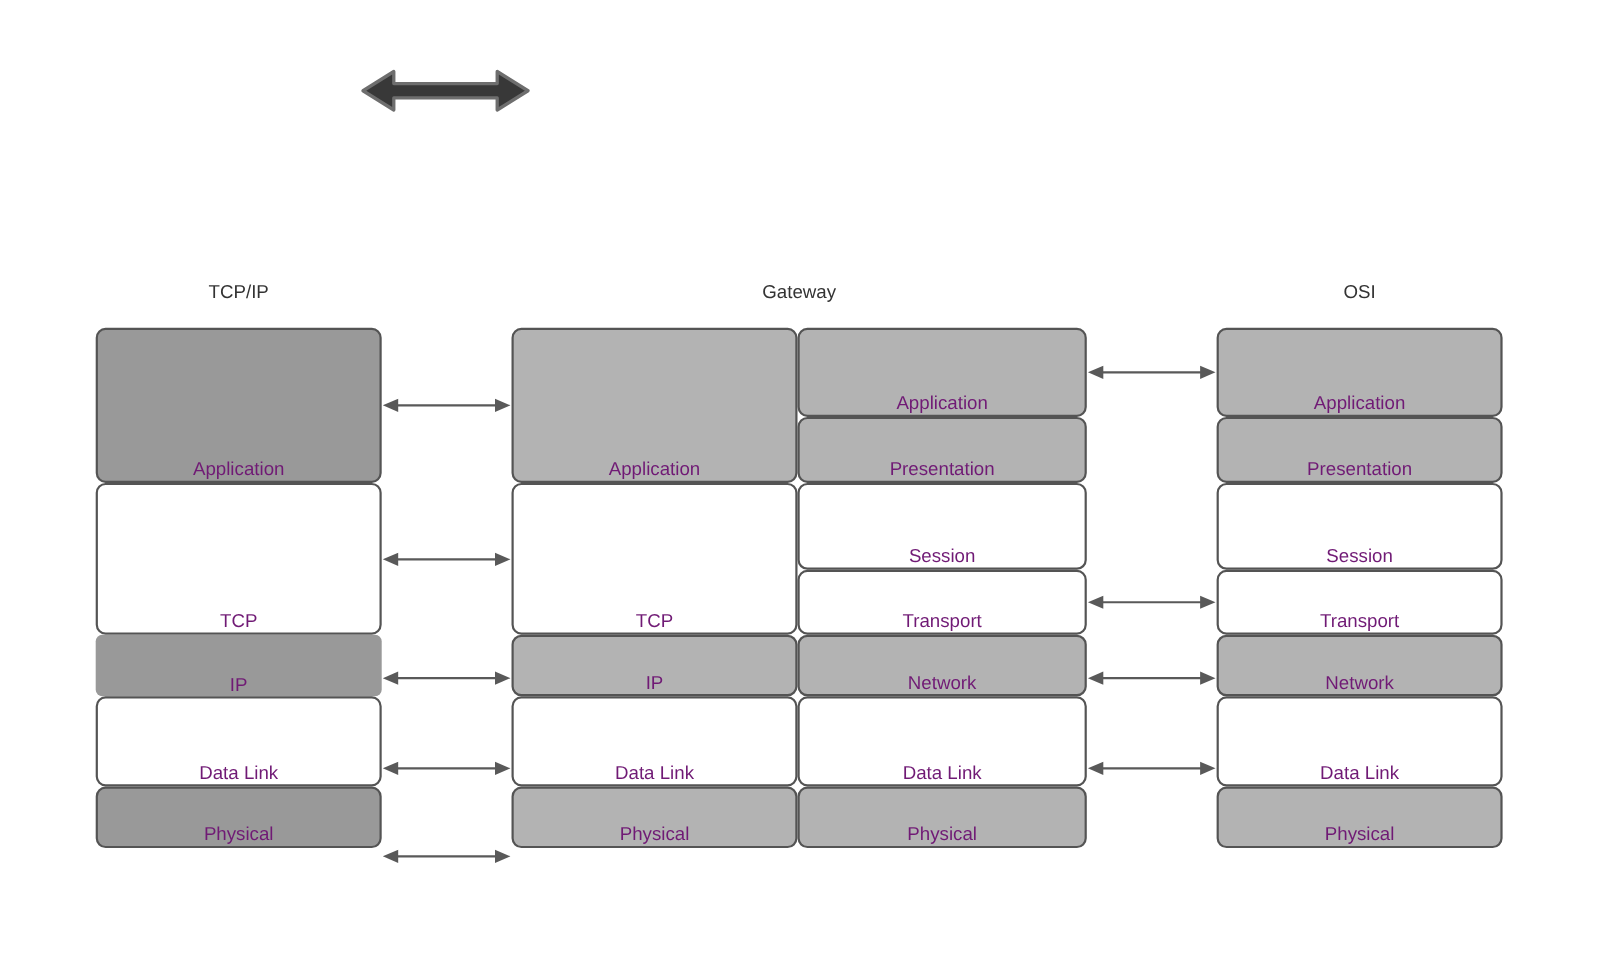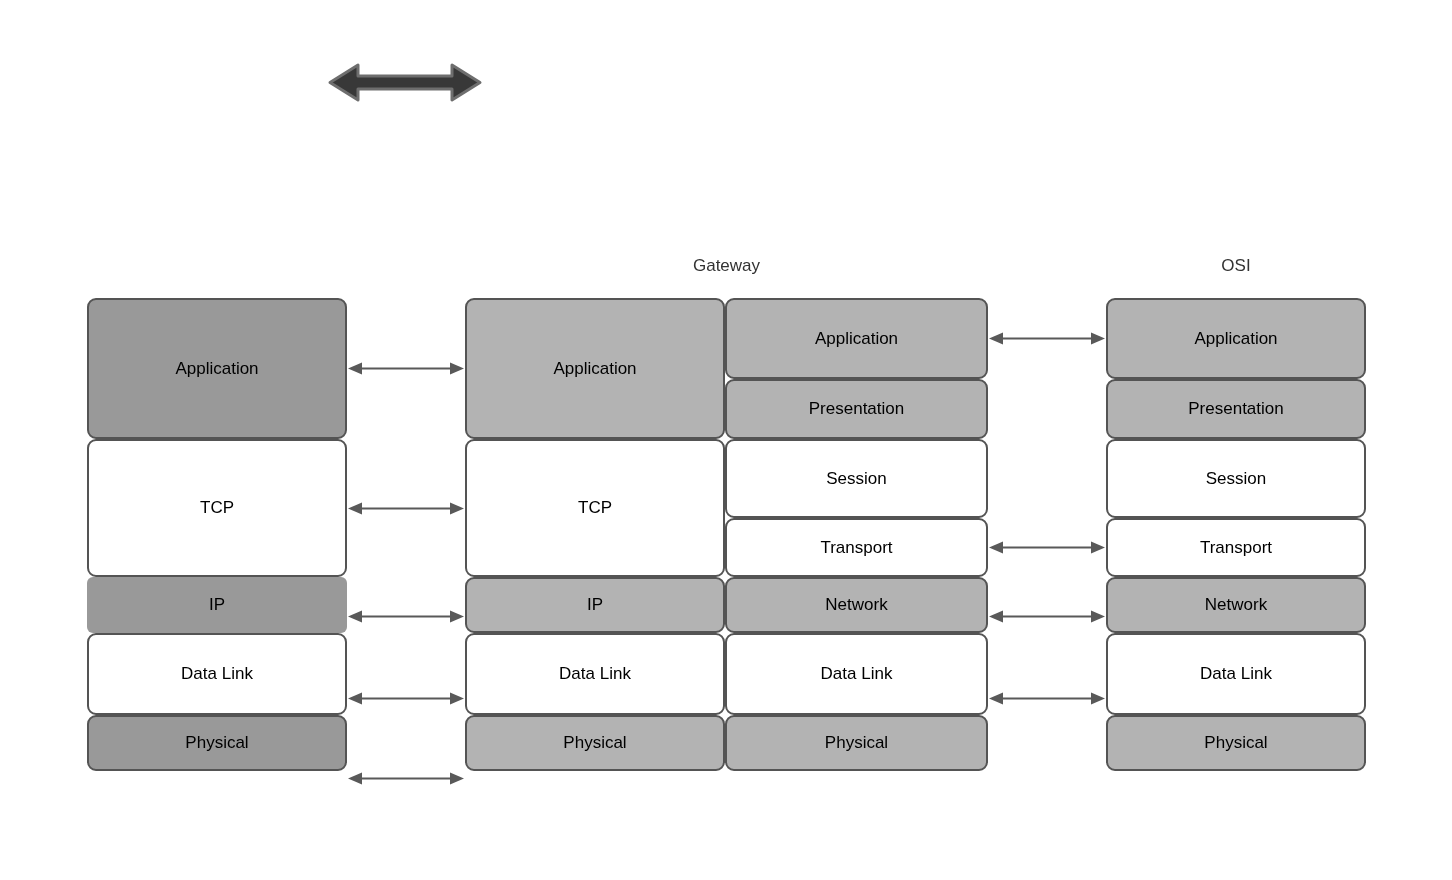--- a/index.html
+++ b/index.html
@@ -25,24 +25,24 @@
     top: 298px;
     display: flex;
     flex-direction: column;
   }
   .box {
     box-sizing: border-box;
     border: 2px solid #545454;
     border-radius: 9px;
     background: #ffffff;
     display: flex;
-    align-items: center;
+    align-items: flex-end;
     justify-content: center;
     font-size: 17px;
-    color: #000000;
+    color: #701a75;
     text-align: center;
     flex: 0 0 auto;
   }
   .box.darkfill  { background: #999999; }
   .box.lightfill { background: #b3b3b3; }
   .box.noborder  { border: none; border-radius: 6px; }
   .h141 { height: 141px; }
   .h138 { height: 138px; }
   .h81  { height: 81px; }
   .h80  { height: 56px; }
@@ -54,20 +54,21 @@
 </style>
 </head>
 <body>
 
 <div id="canvas">
 
   <svg class="conn" style="left:327px; top:62px;" width="156" height="41" aria-hidden="true">
     <polygon points="3,20.5 31,3 31,14 125,14 125,3 153,20.5 125,38 125,27 31,27 31,38" fill="#383838" stroke="#6e6e6e" stroke-width="3" stroke-linejoin="round"></polygon>
   </svg>
 
+  <div class="hdr" style="left:87px; width:260px;">TCP/IP</div>
   <div class="hdr" style="left:465px; width:523px;">Gateway</div>
   <div class="hdr" style="left:1106px; width:260px;">OSI</div>
 
   <div class="stack" style="left:87px; width:260px;">
     <div class="box darkfill h141">
       <span>Application</span>
     </div>
     <div class="box h138">
       <span>TCP</span>
     </div>

